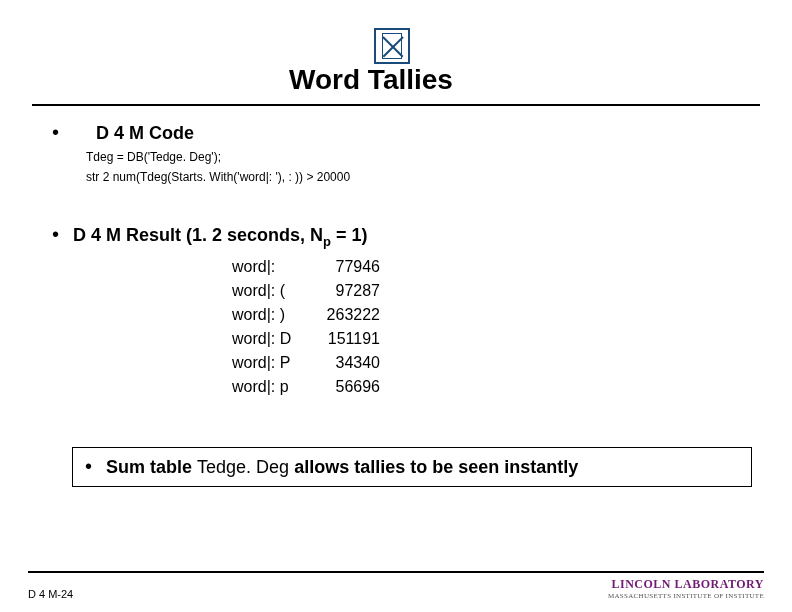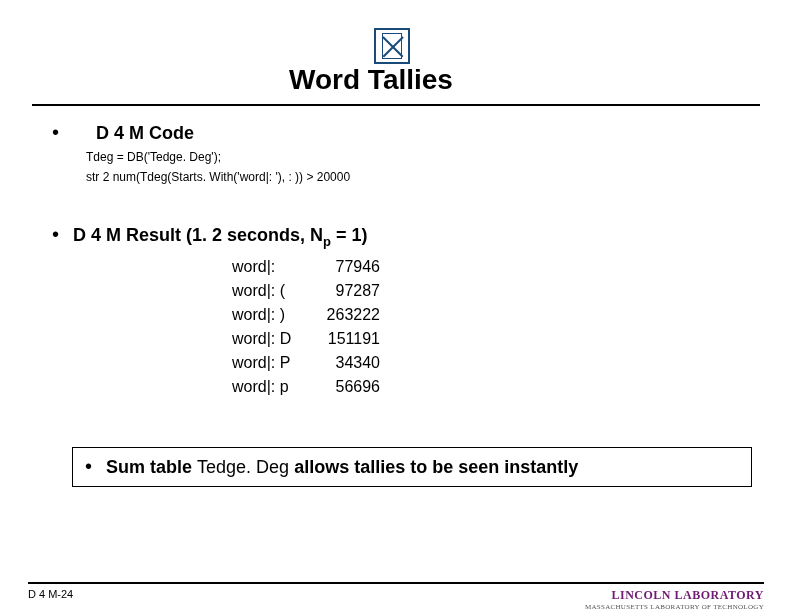--- a/index.html
+++ b/index.html
@@ -139,28 +139,28 @@
     }
     .summary-text {
       font-size: 18px;
       font-weight: bold;
     }
     .summary-text .nonbold {
       font-weight: normal;
     }
     .footer {
       position: absolute;
-      bottom: 1px;
+      bottom: 12px;
       left: 28px;
       right: 28px;
       border-top: 2px solid #000;
       padding-top: 4px;
       display: flex;
       justify-content: space-between;
-      align-items: flex-start;
+      align-items: flex-end;
     }
     .page-num {
       font-size: 11px;
     }
     .lab-block {
       text-align: right;
     }
     .lab-name {
       font-size: 12px;
       font-weight: bold;
@@ -241,17 +241,17 @@
         </span>
       </div>
     </div>
 
   </div>
 
   <div class="footer">
     <div class="page-num">D 4 M-24</div>
     <div class="lab-block">
       <div class="lab-name">LINCOLN LABORATORY</div>
-      <div class="lab-sub">MASSACHUSETTS LABORATORY OF TECHNOLOGY</div>
+      <div class="lab-sub">MASSACHUSETTS INSTITUTE OF INSTITUTE</div>
     </div>
   </div>
 
 </div>
 
 </body></html>

